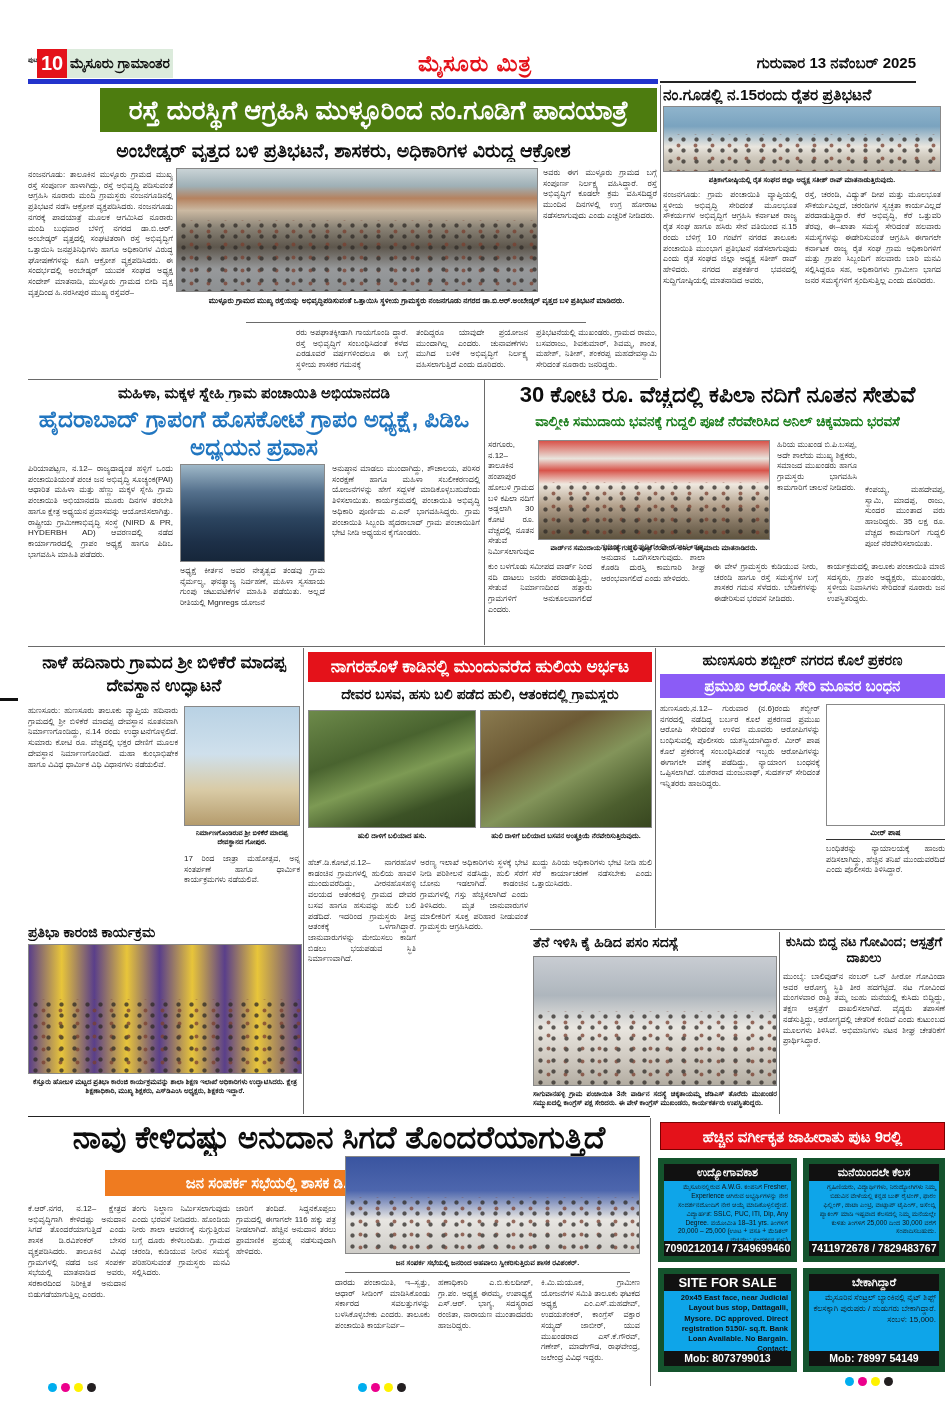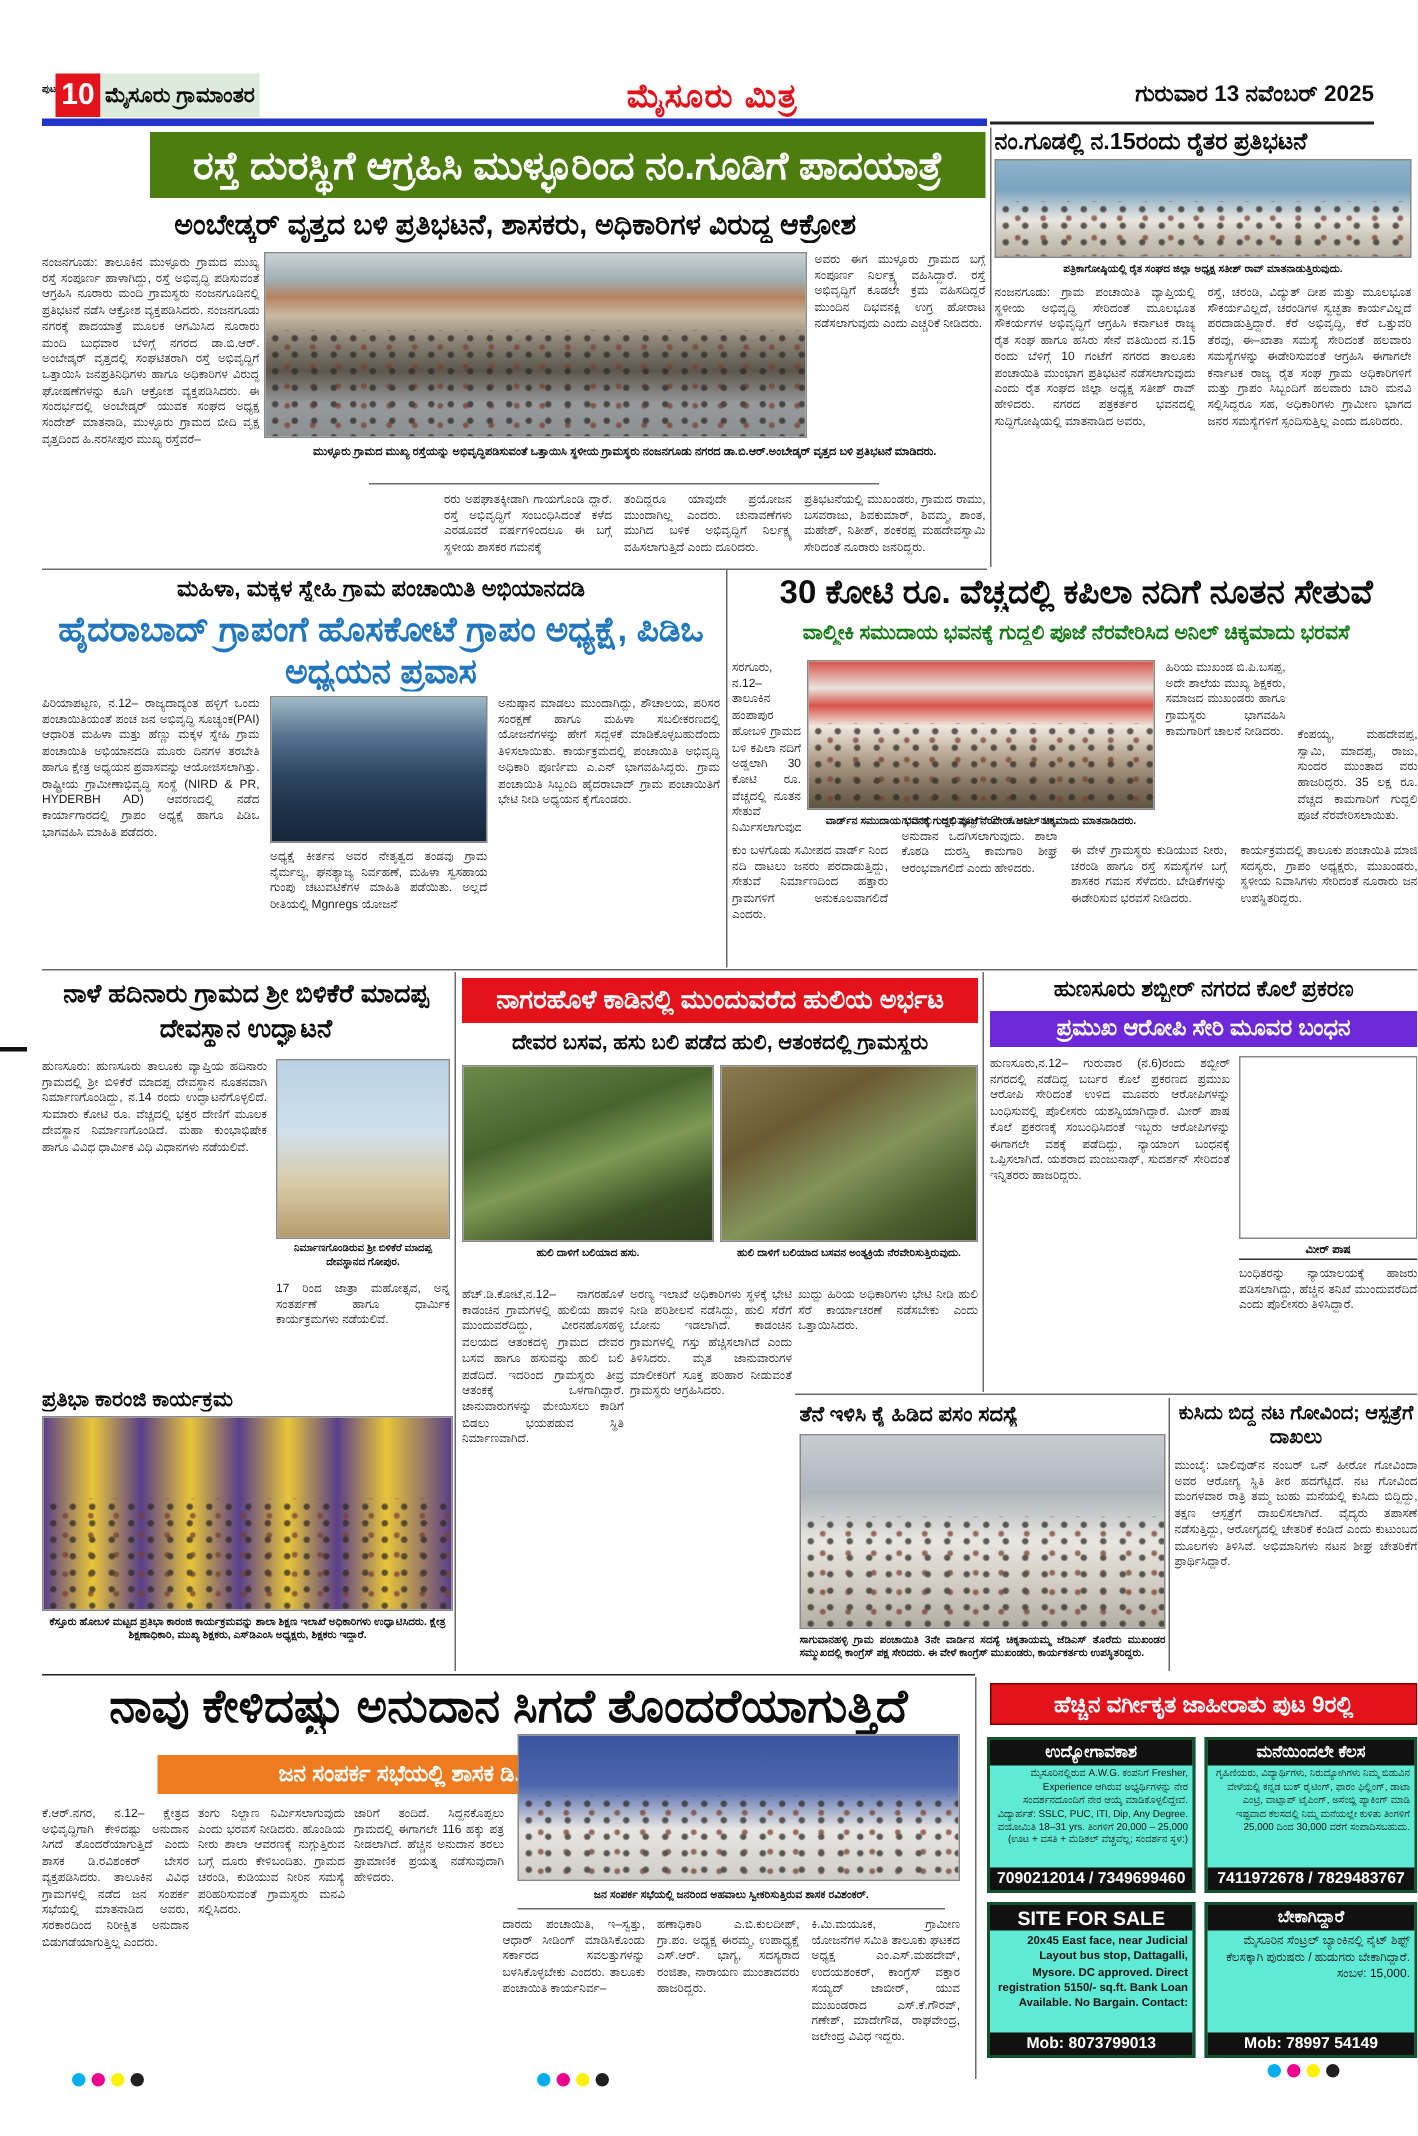--- a/index.html
+++ b/index.html
@@ -24,21 +24,21 @@
   .ph-statue{background:linear-gradient(180deg,#9fb8c8 0%,#54708c 28%,#2c4560 55%,#1d3048 80%,#16263a 100%);}
   .ph-pooja{background:linear-gradient(180deg,#d8534a 0%,#e9e4dd 18%,#d8534a 30%,#efe9e0 44%,#b3a18c 66%,#7d6f5c 86%,#5f543f 100%);}
   .ph-temple{background:linear-gradient(180deg,#b9d2e4 0%,#cfe0ec 40%,#d9cba6 70%,#b59c6d 100%);}
   .ph-forest1{background:linear-gradient(160deg,#6d8a4a 0%,#49632f 35%,#7d9a54 55%,#3c5226 78%,#2c3e1b 100%);}
   .ph-forest2{background:linear-gradient(150deg,#8a7a4f 0%,#6c5a35 30%,#83945a 55%,#4c5e2e 80%,#37461f 100%);}
   .ph-portrait{background:linear-gradient(180deg,#efe9df 0%,#e4ddd0 18%,#caa widening 0),linear-gradient(180deg,#efe9df 0%,#e6ddcf 16%,#c9a27c 38%,#e8e4de 62%,#dcd6cc 100%);}
   .ph-stage{background:linear-gradient(90deg,#5a3f8a 0%,#e8c53a 12%,#5a3f8a 24%,#e8c53a 36%,#5a3f8a 48%,#e8c53a 60%,#5a3f8a 72%,#e8c53a 84%,#5a3f8a 100%);}
   .ph-group{background:linear-gradient(180deg,#c8ccd2 0%,#aeb6bd 30%,#e9e6e0 55%,#cfc9c0 80%,#b3ada2 100%);}
   .ph-meet{background:linear-gradient(180deg,#3a55a0 0%,#4d66ad 35%,#e8e6e2 65%,#cfcdc8 100%);}
   .dot{width:9px;height:9px;border-radius:50%;display:inline-block;margin-right:4px;vertical-align:middle;}
-  .adbox{position:absolute;border:2px solid #14532d;box-sizing:border-box;background:#5eead4;display:flex;flex-direction:column;}
+  .adbox{position:absolute;border:6px solid #14532d;box-sizing:border-box;background:#0ea5e9;display:flex;flex-direction:column;}
   .adhead{background:#111;color:#fff;font-weight:bold;text-align:center;font-size:11px;line-height:17px;height:17px;}
   .adbody{flex:1;font-size:6.6px;line-height:1.35;text-align:right;padding:2px 3px;color:#111;overflow:hidden;}
   .adfoot{background:#111;color:#fff;font-weight:bold;text-align:center;font-size:10.5px;line-height:15px;height:15px;}
 </style>
 </head>
 <body>
 
 <div id="page">
 
   <div class="abs" style="left:28px;top:56px;width:9px;font-size:6.5px;font-weight:bold;">ಪುಟ</div>
@@ -46,21 +46,21 @@
   <div class="abs" style="left:67px;top:49px;width:106px;height:29px;background:#dcebdc;color:#0d0d0d;font-weight:bold;font-size:14px;text-align:center;line-height:29px;">ಮೈಸೂರು ಗ್ರಾಮಾಂತರ</div>
   <div class="abs" style="left:380px;top:49px;width:190px;height:29px;color:#e4121a;font-weight:bold;font-size:22px;text-align:center;line-height:29px;letter-spacing:1px;">ಮೈಸೂರು ಮಿತ್ರ</div>
   <div class="abs" style="left:650px;top:54px;width:266px;height:22px;color:#0d0d0d;font-weight:bold;font-size:15px;text-align:right;">ಗುರುವಾರ 13 ನವೆಂಬರ್ 2025</div>
   <div class="abs" style="left:28px;top:79px;width:630px;height:5px;background:#2233cc;"></div>
   <div class="abs" style="left:660px;top:81px;width:256px;height:2px;background:#222;"></div>
 
   <div class="abs banner" style="left:100px;top:88px;width:557px;height:44px;background:#4d7c0f;font-size:26px;line-height:44px;">ರಸ್ತೆ ದುರಸ್ಥಿಗೆ ಆಗ್ರಹಿಸಿ ಮುಳ್ಳೂರಿಂದ ನಂ.ಗೂಡಿಗೆ ಪಾದಯಾತ್ರೆ</div>
   <div class="abs kick" style="left:30px;top:140px;width:627px;font-size:19px;">ಅಂಬೇಡ್ಕರ್ ವೃತ್ತದ ಬಳಿ ಪ್ರತಿಭಟನೆ, ಶಾಸಕರು, ಅಧಿಕಾರಿಗಳ ವಿರುದ್ಧ ಆಕ್ರೋಶ</div>
   <div class="abs bcol" style="left:28px;top:170px;width:145px;height:208px;">ನಂಜನಗೂಡು: ತಾಲೂಕಿನ ಮುಳ್ಳೂರು ಗ್ರಾಮದ ಮುಖ್ಯ ರಸ್ತೆ ಸಂಪೂರ್ಣ ಹಾಳಾಗಿದ್ದು, ರಸ್ತೆ ಅಭಿವೃದ್ಧಿ ಪಡಿಸುವಂತೆ ಆಗ್ರಹಿಸಿ ನೂರಾರು ಮಂದಿ ಗ್ರಾಮಸ್ಥರು ನಂಜನಗೂಡಿನಲ್ಲಿ ಪ್ರತಿಭಟನೆ ನಡೆಸಿ ಆಕ್ರೋಶ ವ್ಯಕ್ತಪಡಿಸಿದರು.   ನಂಜನಗೂಡು ನಗರಕ್ಕೆ ಪಾದಯಾತ್ರೆ ಮೂಲಕ ಆಗಮಿಸಿದ ನೂರಾರು ಮಂದಿ ಬುಧವಾರ ಬೆಳಿಗ್ಗೆ ನಗರದ ಡಾ.ಬಿ.ಆರ್. ಅಂಬೇಡ್ಕರ್ ವೃತ್ತದಲ್ಲಿ ಸಂಘಟಿತರಾಗಿ ರಸ್ತೆ ಅಭಿವೃದ್ಧಿಗೆ ಒತ್ತಾಯಿಸಿ ಜನಪ್ರತಿನಿಧಿಗಳು ಹಾಗೂ ಅಧಿಕಾರಿಗಳ ವಿರುದ್ಧ ಘೋಷಣೆಗಳನ್ನು ಕೂಗಿ ಆಕ್ರೋಶ ವ್ಯಕ್ತಪಡಿಸಿದರು.   ಈ ಸಂದರ್ಭದಲ್ಲಿ ಅಂಬೇಡ್ಕರ್ ಯುವಕ ಸಂಘದ ಅಧ್ಯಕ್ಷ ಸಂದೇಶ್ ಮಾತನಾಡಿ, ಮುಳ್ಳೂರು ಗ್ರಾಮದ ಬೀದಿ ವೃಕ್ಷ ವೃತ್ತದಿಂದ ಹಿ.ನರಸೀಪುರ ಮುಖ್ಯ ರಸ್ತೆವರೆ–</div>
   <div class="abs photo ph-crowd heads" style="left:176px;top:168px;width:362px;height:124px;"></div>
-  <div class="abs bcol" style="left:543px;top:168px;width:114px;height:124px;">ಅವರು ಈಗ ಮುಳ್ಳೂರು ಗ್ರಾಮದ ಬಗ್ಗೆ ಸಂಪೂರ್ಣ ನಿರ್ಲಕ್ಷ್ಯ ವಹಿಸಿದ್ದಾರೆ. ರಸ್ತೆ ಅಭಿವೃದ್ಧಿಗೆ ಕೂಡಲೇ ಕ್ರಮ ವಹಿಸದಿದ್ದರೆ ಮುಂದಿನ ದಿಭವನಕ್ಲಿ ಉಗ್ರ ಹೋರಾಟ ನಡೆಸಲಾಗುವುದು ಎಂದು ಎಚ್ಚರಿಕೆ ನೀಡಿದರು.</div>
+  <div class="abs bcol" style="left:543px;top:168px;width:114px;height:124px;">ಅವರು ಈಗ ಮುಳ್ಳೂರು ಗ್ರಾಮದ ಬಗ್ಗೆ ಸಂಪೂರ್ಣ ನಿರ್ಲಕ್ಷ್ಯ ವಹಿಸಿದ್ದಾರೆ. ರಸ್ತೆ ಅಭಿವೃದ್ಧಿಗೆ ಕೂಡಲೇ ಕ್ರಮ ವಹಿಸದಿದ್ದರೆ ಮುಂದಿನ ದಿನಗಳಲ್ಲಿ ಉಗ್ರ ಹೋರಾಟ ನಡೆಸಲಾಗುವುದು ಎಂದು ಎಚ್ಚರಿಕೆ ನೀಡಿದರು.</div>
   <div class="abs cap" style="left:176px;top:296px;width:481px;height:24px;">ಮುಳ್ಳೂರು ಗ್ರಾಮದ ಮುಖ್ಯ ರಸ್ತೆಯನ್ನು ಅಭಿವೃದ್ಧಿಪಡಿಸುವಂತೆ ಒತ್ತಾಯಿಸಿ ಸ್ಥಳೀಯ ಗ್ರಾಮಸ್ಥರು ನಂಜನಗೂಡು ನಗರದ ಡಾ.ಬಿ.ಆರ್.ಅಂಬೇಡ್ಕರ್ ವೃತ್ತದ ಬಳಿ ಪ್ರತಿಭಟನೆ ಮಾಡಿದರು.</div>
   <div class="abs hline" style="left:246px;top:322px;width:340px;"></div>
   <div class="abs bcol" style="left:416px;top:328px;width:112px;height:50px;">ತಂದಿದ್ದರೂ ಯಾವುದೇ ಪ್ರಯೋಜನ ಮುಂದಾಗಿಲ್ಲ ಎಂದರು. ಚುನಾವಣೆಗಳು ಮುಗಿದ ಬಳಿಕ ಅಭಿವೃದ್ಧಿಗೆ ನಿರ್ಲಕ್ಷ್ಯ ವಹಿಸಲಾಗುತ್ತಿದೆ ಎಂದು ದೂರಿದರು.</div>
   <div class="abs bcol" style="left:296px;top:328px;width:112px;height:50px;">ರರು ಅಪಘಾತಕ್ಕೀಡಾಗಿ ಗಾಯಗೊಂಡಿ ದ್ದಾರೆ. ರಸ್ತೆ ಅಭಿವೃದ್ಧಿಗೆ ಸಂಬಂಧಿಸಿದಂತೆ ಕಳೆದ ಎರಡೂವರೆ ವರ್ಷಗಳಿಂದಲೂ ಈ ಬಗ್ಗೆ ಸ್ಥಳೀಯ ಶಾಸಕರ ಗಮನಕ್ಕೆ</div>
   <div class="abs bcol" style="left:536px;top:328px;width:121px;height:50px;">ಪ್ರತಿಭಟನೆಯಲ್ಲಿ ಮುಖಂಡರು, ಗ್ರಾಮದ ರಾಮು, ಬಸವರಾಜು, ಶಿವಕುಮಾರ್, ಶಿವಮ್ಮ, ಶಾಂತ, ಮಹೇಶ್, ನಿತೀಶ್, ಶಂಕರಪ್ಪ ಮಹದೇವಸ್ವಾಮಿ ಸೇರಿದಂತೆ ನೂರಾರು ಜನರಿದ್ದರು.</div>
   <div class="abs vline" style="left:660px;top:85px;height:293px;"></div>
 
   <div class="abs hl" style="left:663px;top:86px;width:253px;font-size:15.5px;">ನಂ.ಗೂಡಲ್ಲಿ ನ.15ರಂದು ರೈತರ ಪ್ರತಿಭಟನೆ</div>
   <div class="abs photo ph-farmers heads" style="left:663px;top:106px;width:278px;height:66px;"></div>
   <div class="abs cap" style="left:663px;top:175px;width:278px;height:12px;font-size:7px;">ಪತ್ರಿಕಾಗೋಷ್ಠಿಯಲ್ಲಿ ರೈತ ಸಂಘದ ಜಿಲ್ಲಾ ಅಧ್ಯಕ್ಷ ಸತೀಶ್ ರಾವ್ ಮಾತನಾಡುತ್ತಿರುವುದು.</div>
@@ -106,21 +106,21 @@
   <div class="abs photo ph-forest1" style="left:308px;top:710px;width:168px;height:118px;"></div>
   <div class="abs photo ph-forest2" style="left:480px;top:710px;width:172px;height:118px;"></div>
   <div class="abs cap" style="left:308px;top:831px;width:168px;height:12px;font-size:7px;">ಹುಲಿ ದಾಳಿಗೆ ಬಲಿಯಾದ ಹಸು.</div>
   <div class="abs cap" style="left:480px;top:831px;width:172px;height:22px;font-size:7px;">ಹುಲಿ ದಾಳಿಗೆ ಬಲಿಯಾದ ಬಸವನ ಅಂತ್ಯಕ್ರಿಯೆ ನೆರವೇರಿಸುತ್ತಿರುವುದು.</div>
   <div class="abs bcol" style="left:308px;top:858px;width:108px;height:254px;">ಹೆಚ್.ಡಿ.ಕೋಟೆ,ನ.12– ನಾಗರಹೊಳೆ ಕಾಡಂಚಿನ ಗ್ರಾಮಗಳಲ್ಲಿ ಹುಲಿಯ ಹಾವಳಿ ಮುಂದುವರೆದಿದ್ದು, ವೀರನಹೊಸಹಳ್ಳಿ ವಲಯದ ಆತಂಕದಳ್ಳಿ ಗ್ರಾಮದ ದೇವರ ಬಸವ ಹಾಗೂ ಹಸುವನ್ನು ಹುಲಿ ಬಲಿ ಪಡೆದಿದೆ. ಇದರಿಂದ ಗ್ರಾಮಸ್ಥರು ತೀವ್ರ ಆತಂಕಕ್ಕೆ ಒಳಗಾಗಿದ್ದಾರೆ. ಜಾನುವಾರುಗಳನ್ನು ಮೇಯಿಸಲು ಕಾಡಿಗೆ ಬಿಡಲು ಭಯಪಡುವ ಸ್ಥಿತಿ ನಿರ್ಮಾಣವಾಗಿದೆ.</div>
   <div class="abs bcol" style="left:420px;top:858px;width:108px;height:254px;">ಅರಣ್ಯ ಇಲಾಖೆ ಅಧಿಕಾರಿಗಳು ಸ್ಥಳಕ್ಕೆ ಭೇಟಿ ನೀಡಿ ಪರಿಶೀಲನೆ ನಡೆಸಿದ್ದು, ಹುಲಿ ಸೆರೆಗೆ ಬೋನು ಇಡಲಾಗಿದೆ. ಕಾಡಂಚಿನ ಗ್ರಾಮಗಳಲ್ಲಿ ಗಸ್ತು ಹೆಚ್ಚಿಸಲಾಗಿದೆ ಎಂದು ತಿಳಿಸಿದರು. ಮೃತ ಜಾನುವಾರುಗಳ ಮಾಲೀಕರಿಗೆ ಸೂಕ್ತ ಪರಿಹಾರ ನೀಡುವಂತೆ ಗ್ರಾಮಸ್ಥರು ಆಗ್ರಹಿಸಿದರು.</div>
   <div class="abs bcol" style="left:532px;top:858px;width:120px;height:64px;">ಖುದ್ದು ಹಿರಿಯ ಅಧಿಕಾರಿಗಳು ಭೇಟಿ ನೀಡಿ ಹುಲಿ ಸೆರೆ ಕಾರ್ಯಾಚರಣೆ ನಡೆಸಬೇಕು ಎಂದು ಒತ್ತಾಯಿಸಿದರು.</div>
   <div class="abs vline" style="left:655px;top:648px;height:280px;"></div>
 
   <div class="abs kick" style="left:660px;top:652px;width:285px;font-size:14.5px;">ಹುಣಸೂರು ಶಬ್ಬೀರ್ ನಗರದ ಕೊಲೆ ಪ್ರಕರಣ</div>
-  <div class="abs banner" style="left:660px;top:674px;width:285px;height:24px;background:#6d28d9;font-size:15px;line-height:24px;">ಪ್ರಮುಖ ಆರೋಪಿ ಸೇರಿ ಮೂವರ ಬಂಧನ</div>
+  <div class="abs banner" style="left:660px;top:674px;width:285px;height:24px;background:#8b5cf6;font-size:15px;line-height:24px;">ಪ್ರಮುಖ ಆರೋಪಿ ಸೇರಿ ಮೂವರ ಬಂಧನ</div>
   <div class="abs bcol" style="left:660px;top:704px;width:160px;height:224px;">ಹುಣಸೂರು,ನ.12– ಗುರುವಾರ (ನ.6)ರಂದು ಶಬ್ಬೀರ್ ನಗರದಲ್ಲಿ ನಡೆದಿದ್ದ ಬರ್ಬರ ಕೊಲೆ ಪ್ರಕರಣದ ಪ್ರಮುಖ ಆರೋಪಿ ಸೇರಿದಂತೆ ಉಳಿದ ಮೂವರು ಆರೋಪಿಗಳನ್ನು ಬಂಧಿಸುವಲ್ಲಿ ಪೊಲೀಸರು ಯಶಸ್ವಿಯಾಗಿದ್ದಾರೆ.   ಮೀರ್ ಪಾಷ ಕೊಲೆ ಪ್ರಕರಣಕ್ಕೆ ಸಂಬಂಧಿಸಿದಂತೆ ಇಬ್ಬರು ಆರೋಪಿಗಳನ್ನು ಈಗಾಗಲೇ ವಶಕ್ಕೆ ಪಡೆದಿದ್ದು, ನ್ಯಾಯಾಂಗ ಬಂಧನಕ್ಕೆ ಒಪ್ಪಿಸಲಾಗಿದೆ. ಯಶರಾದ ಮಂಜುನಾಥ್, ಸುದರ್ಶನ್ ಸೇರಿದಂತೆ ಇನ್ನಿತರರು ಹಾಜರಿದ್ದರು.</div>
   <div class="abs photo ph-portrait" style="left:826px;top:704px;width:119px;height:122px;"></div>
   <div class="abs cap" style="left:826px;top:828px;width:119px;height:11px;font-size:7.5px;border-bottom:1px solid #333;">ಮೀರ್ ಪಾಷ</div>
   <div class="abs bcol" style="left:826px;top:844px;width:119px;height:84px;">ಬಂಧಿತರನ್ನು ನ್ಯಾಯಾಲಯಕ್ಕೆ ಹಾಜರು ಪಡಿಸಲಾಗಿದ್ದು, ಹೆಚ್ಚಿನ ತನಿಖೆ ಮುಂದುವರೆದಿದೆ ಎಂದು ಪೊಲೀಸರು ತಿಳಿಸಿದ್ದಾರೆ.</div>
 
   <div class="abs hline" style="left:530px;top:929px;width:415px;"></div>
   <div class="abs hl" style="left:533px;top:934px;width:244px;font-size:14px;">ತೆನೆ ಇಳಿಸಿ ಕೈ ಹಿಡಿದ ಪಸಂ ಸದಸ್ಯೆ</div>
   <div class="abs photo ph-group heads" style="left:533px;top:956px;width:244px;height:130px;"></div>
   <div class="abs cap" style="left:533px;top:1089px;width:244px;height:36px;font-size:7px;text-align:justify;">ಸಾಗುವಾನಹಳ್ಳಿ ಗ್ರಾಮ ಪಂಚಾಯಿತಿ 3ನೇ ವಾರ್ಡಿನ ಸದಸ್ಯೆ ಚಿಕ್ಕತಾಯಮ್ಮ ಜೆಡಿಎಸ್ ತೊರೆದು ಮುಖಂಡರ ಸಮ್ಮುಖದಲ್ಲಿ ಕಾಂಗ್ರೆಸ್ ಪಕ್ಷ ಸೇರಿದರು. ಈ ವೇಳೆ ಕಾಂಗ್ರೆಸ್ ಮುಖಂಡರು, ಕಾರ್ಯಕರ್ತರು ಉಪಸ್ಥಿತರಿದ್ದರು.</div>
   <div class="abs vline" style="left:779px;top:932px;height:182px;"></div>

